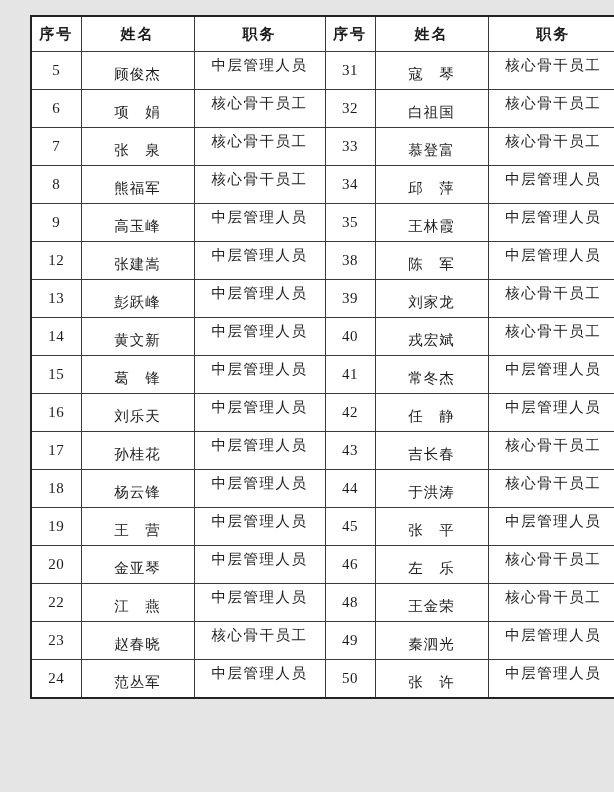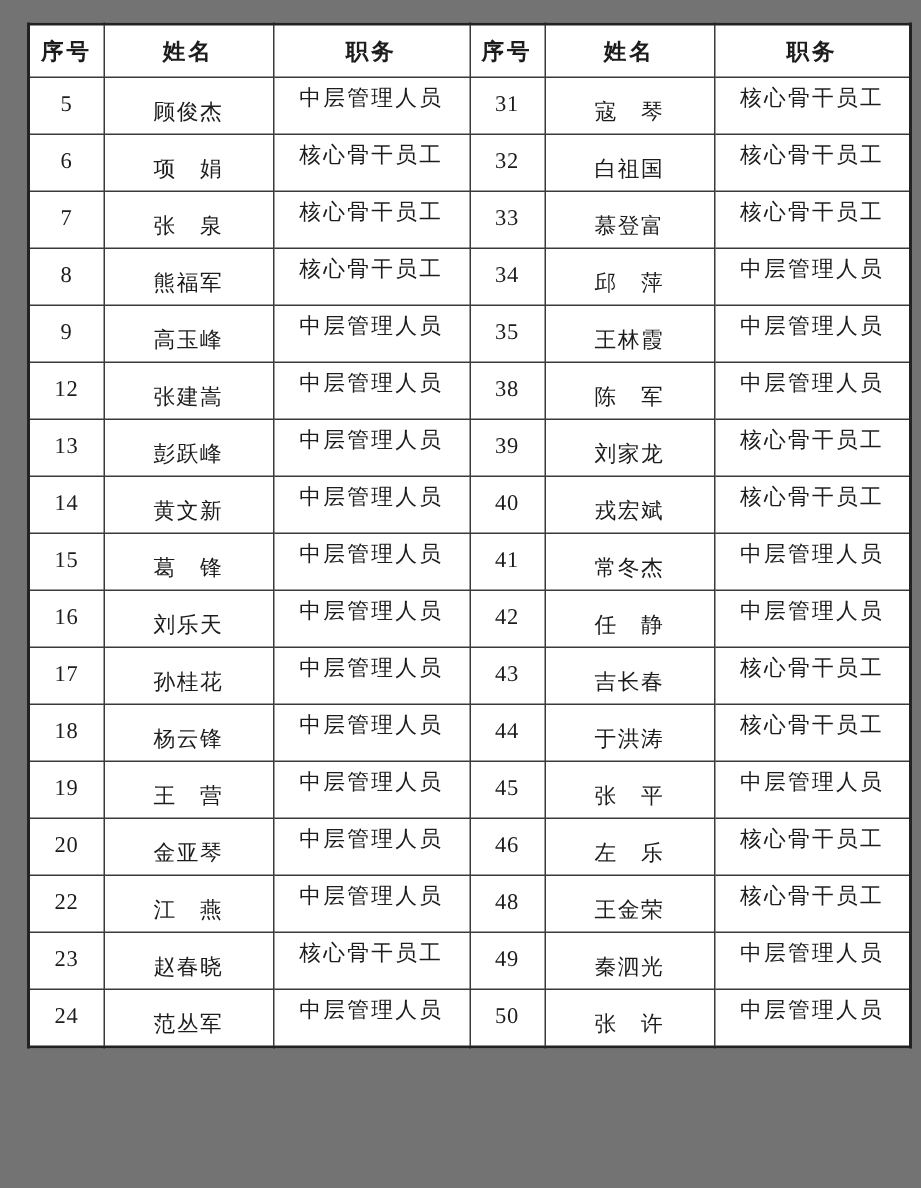--- a/index.html
+++ b/index.html
@@ -8,22 +8,22 @@
     background: #ffffff;
     width: 614px;
     height: 792px;
     overflow: hidden;
     font-family: "Liberation Serif", "DejaVu Serif", serif;
   }
   .page {
     box-sizing: border-box;
     width: 614px;
     height: 792px;
-    padding: 15px 12px 13px 18px;
-    background: #737373;
+    padding: 15px 12px 13px 30px;
+    background: #e5e5e5;
   }
   table.roster {
     border-collapse: collapse;
     table-layout: fixed;
     width: 588px;
     border: 2px solid #222222;
     background: #ffffff;
   }
   col.c-no    { width: 50px; }
   col.c-name  { width: 113px; }

